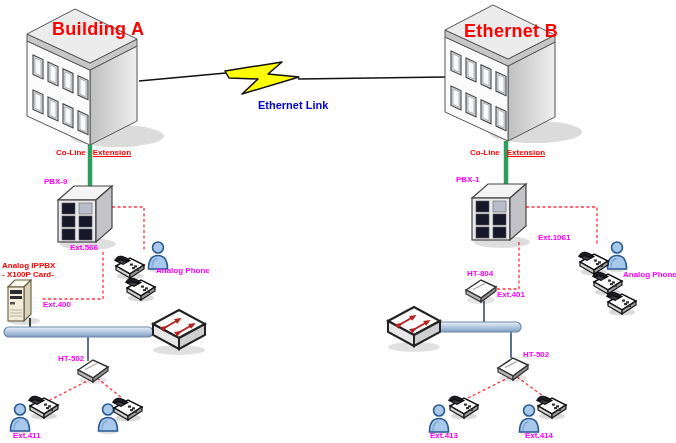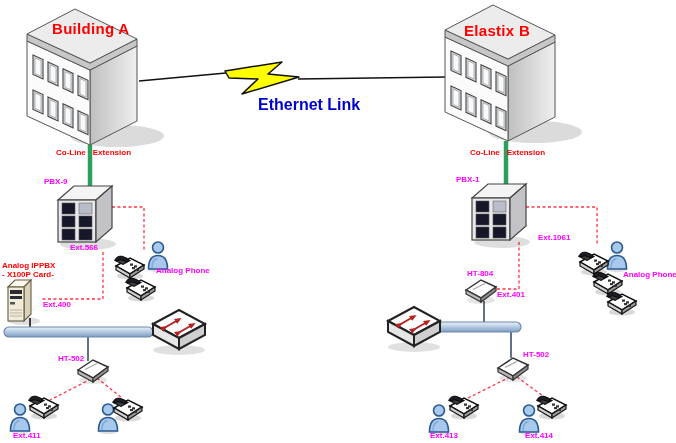--- a/index.html
+++ b/index.html
@@ -2,26 +2,26 @@
 <html><head>
 <meta charset="utf-8">
 <style>
   html,body{margin:0;padding:0;background:#fff;}
   #stage{position:relative;width:676px;height:443px;background:#ffffff;overflow:hidden;
          font-family:"Liberation Sans",sans-serif;}
   #stage svg{position:absolute;left:0;top:0;}
   .lbl{position:absolute;font:bold 8px "Liberation Sans",sans-serif;color:#FF00FF;
        white-space:nowrap;line-height:9px;}
   .lbl.red{color:#FF0000;}
-  .lbl.big{font-size:15px;line-height:14px;letter-spacing:.3px;text-align:center;}
-  .lbl.blue{color:#0000CC;font-size:16px;line-height:12px;}
+  .lbl.big{font-size:18px;line-height:14px;letter-spacing:.3px;text-align:center;}
+  .lbl.blue{color:#0000CC;font-size:11px;line-height:12px;}
   .coline{display:flex;}
   .coline span{display:block;}
   .coline .gapL{margin-right:7px;}
-  .coline .gapR{margin-left:0;}
+  .coline .gapR{margin-left:0;text-decoration:underline;}
 </style>
 </head>
 <body>
 
 <div id="stage">
 
 <svg width="676" height="443" viewBox="0 0 676 443">
   <defs>
     <linearGradient id="wallGrad" x1="0" y1="0" x2="1" y2="0">
       <stop offset="0" stop-color="#bfbfbf"></stop>
@@ -177,21 +177,21 @@
   <use href="#phone" transform="translate(27,391)"></use>
   <use href="#person" transform="translate(97,403)"></use>
   <use href="#phone" transform="translate(111,393)"></use>
   <use href="#person" transform="translate(428,404)"></use>
   <use href="#phone" transform="translate(447,391)"></use>
   <use href="#person" transform="translate(518,404)"></use>
   <use href="#phone" transform="translate(535,391)"></use>
 </svg>
 
 <div class="lbl red big" style="left:52px;top:22px">Building A</div>
-<div class="lbl red big" style="left:464px;top:24px">Elastix B</div>
+<div class="lbl red big" style="left:464px;top:24px">Ethernet B</div>
 
 <div class="lbl blue" style="left:258px;top:99px">Ethernet Link</div>
 
 <div class="lbl red coline" style="left:56px;top:148px">
   <span class="gapL">Co-Line</span>
   <span class="gapR">Extension</span>
 </div>
 <div class="lbl red coline" style="left:470px;top:148px">
   <span class="gapL">Co-Line</span>
   <span class="gapR">Extension</span>

